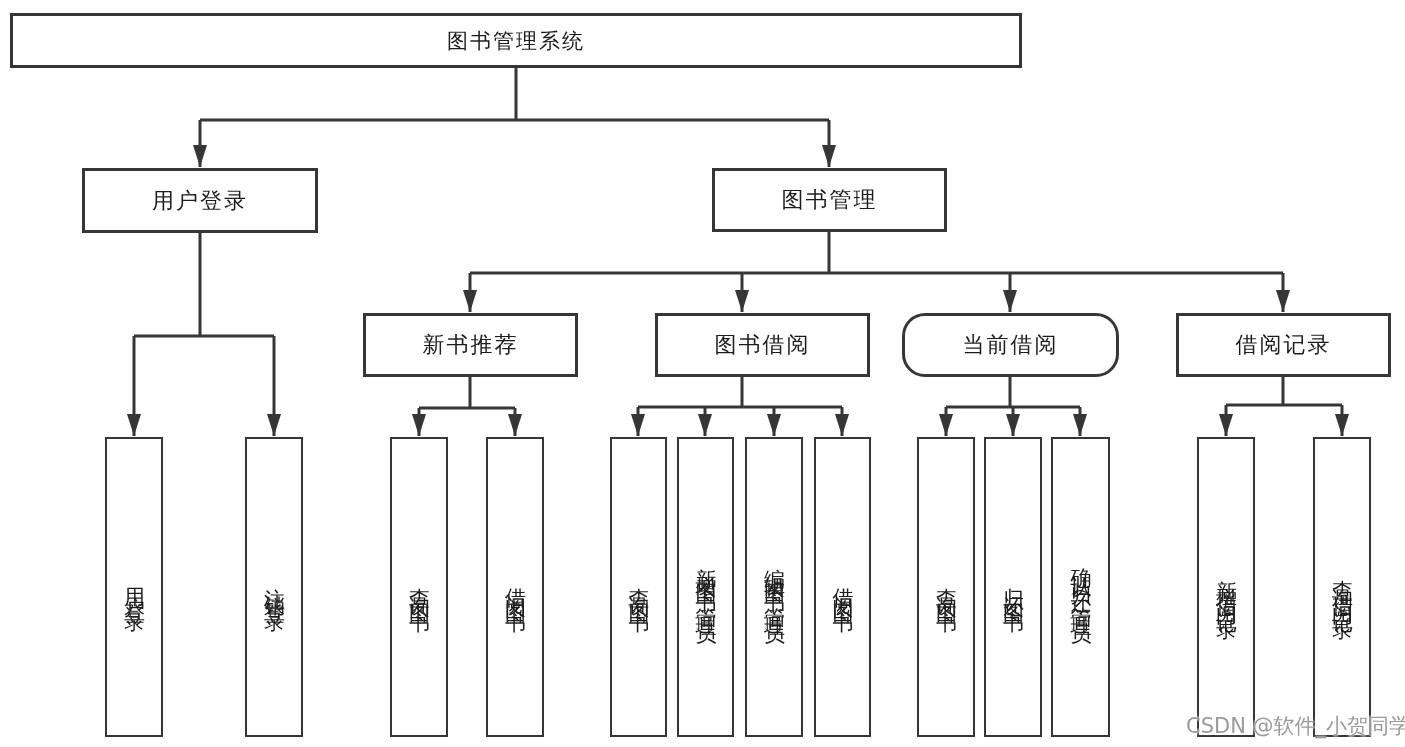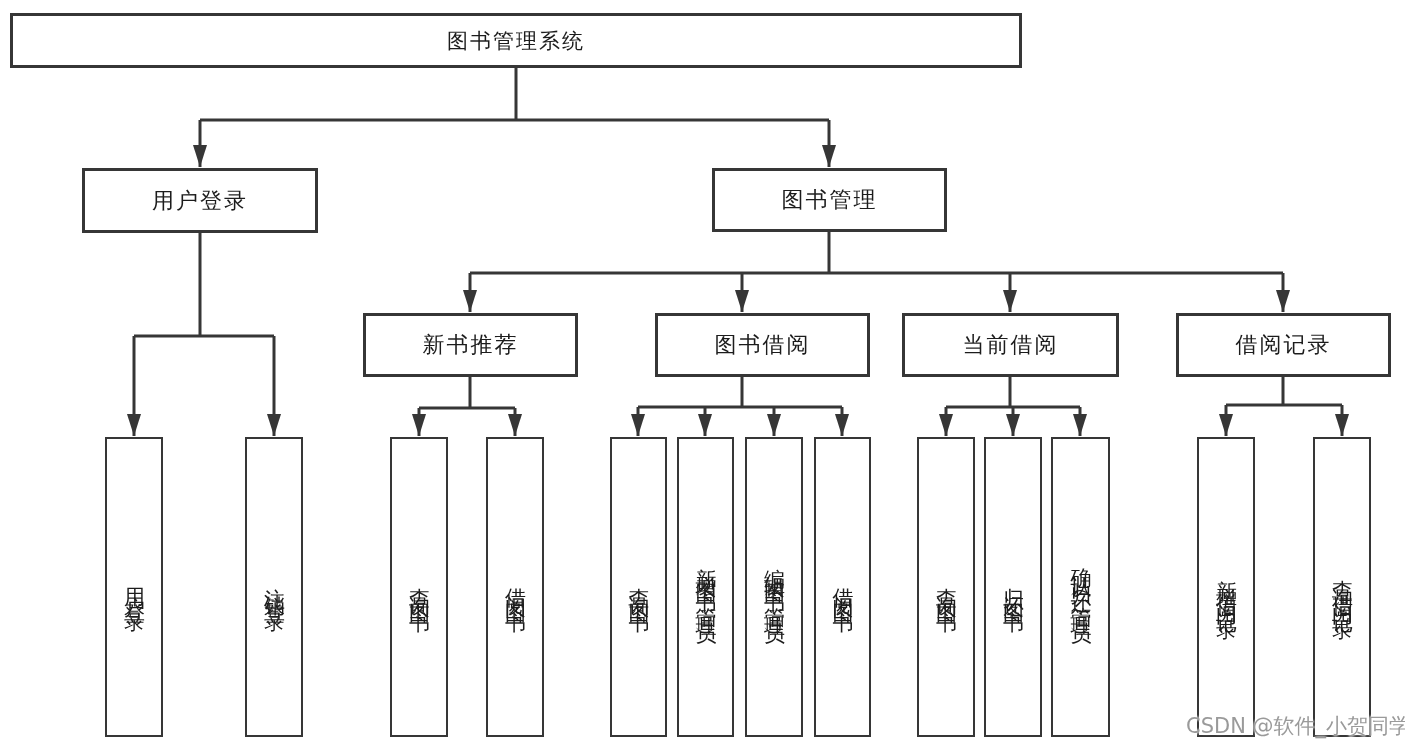--- a/index.html
+++ b/index.html
@@ -114,21 +114,21 @@
   <div class="node" style="left:363px; top:313px; width:215px; height:64px;">
     <span class="hlabel">新书推荐</span>
   </div>
 
   <div class="node" style="left:712px; top:168px; width:235px; height:64px;">
     <span class="hlabel">图书管理</span>
   </div>
   <div class="node" style="left:635px; top:313px; width:215px; height:64px;margin-left:20px;">
     <span class="hlabel">图书借阅</span>
   </div>
-  <div class="node" style="left:902px; top:313px; width:217px; height:64px;">
+  <div class="node" style="left:902px; top:313px; width:217px; height:64px;border-radius:23px;">
     <span class="hlabel">当前借阅</span>
   </div>
   <div class="node" style="left:1176px; top:313px; width:215px; height:64px;">
     <span class="hlabel">借阅记录</span>
   </div>
 
   <div class="node leaf" style="left:105px; top:437px; width:58px; height:300px;">
     <span class="vlabel">用户登录</span>
   </div>
   <div class="node leaf" style="left:245px; top:437px; width:58px; height:300px;">

